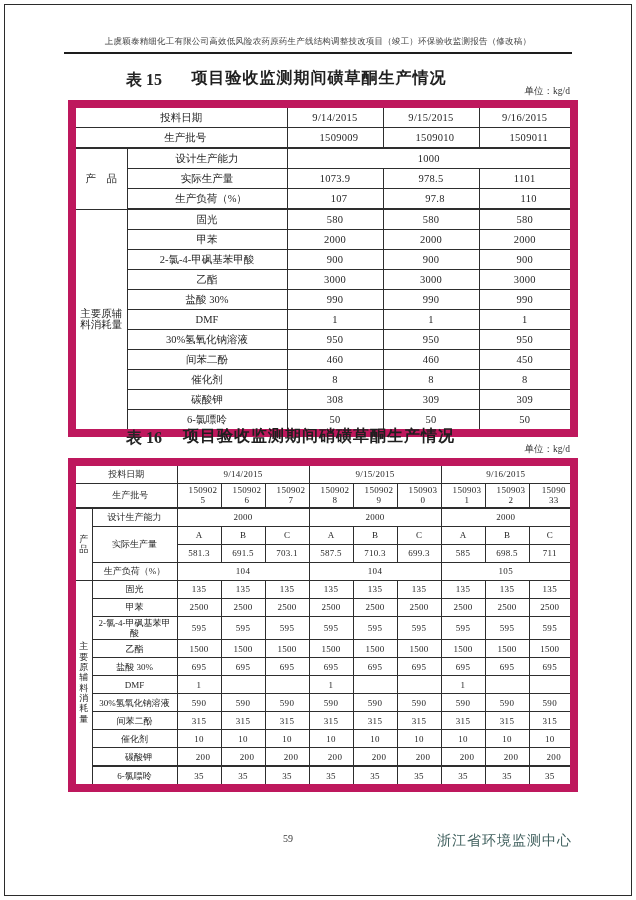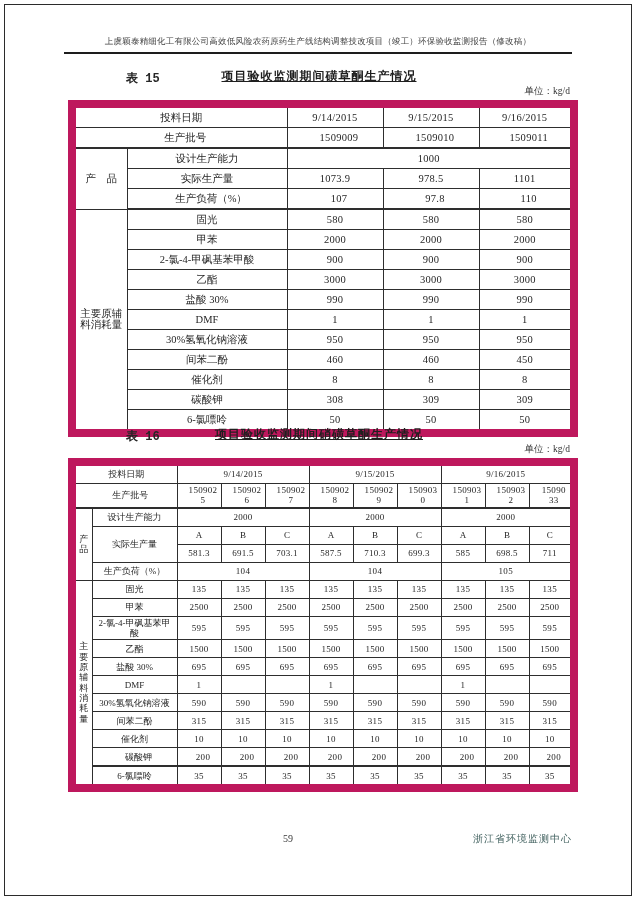--- a/index.html
+++ b/index.html
@@ -8,22 +8,22 @@
     font-family:"Liberation Serif","DejaVu Serif",serif;color:#222;
     overflow:hidden;
   }
   .page-frame{position:absolute;left:4px;top:4px;right:4px;bottom:4px;border:1px solid #2b2b2b;}
   .doc-header{
     position:absolute;top:36px;left:48px;width:540px;text-align:center;
     font-size:8.5px;color:#454545;white-space:nowrap;overflow:hidden;letter-spacing:.2px;
   }
   .header-rule{position:absolute;top:52px;left:64px;width:508px;border-top:2px solid #1d1d1d;height:0;}
 
-  .tbl-label{position:absolute;left:126px;font-weight:bold;font-size:12px;color:#262626;font-family:Liberation Mono, monospace;}
-  .tbl-title{position:absolute;left:68px;width:502px;text-align:center;font-weight:bold;font-size:12px;color:#1f1f1f;letter-spacing:1px;text-decoration:underline;}
+  .tbl-label{position:absolute;left:126px;font-weight:bold;font-size:16px;color:#262626;}
+  .tbl-title{position:absolute;left:68px;width:502px;text-align:center;font-weight:bold;font-size:16px;color:#1f1f1f;letter-spacing:1px;}
   .tbl-unit{position:absolute;left:68px;width:502px;text-align:right;font-size:9.5px;color:#333;font-family:Liberation Serif, serif;}
 
   table.doc-table{
     position:absolute;left:68px;width:502px;border-collapse:collapse;table-layout:fixed;
     border:8px solid #be185d;
   }
   .doc-table td{
     border:1px solid #2e2e2e;text-align:center;vertical-align:middle;
     padding:1px 2px;color:#262626;word-break:break-all;
   }
@@ -31,21 +31,21 @@
   #table15 td{font-size:10.5px;height:17px;line-height:1.1;}
   #table16{top:458px;}
   #table16 td{font-size:9px;height:15px;line-height:1.15;}
 
   .b-thick td{border-bottom-width:2px;padding-left:10px;}
   td.group{width:55px;line-height:1.5;}
   td.vgroup{padding:0 1px;line-height:1.55;font-size:9.5px;}
   .num{letter-spacing:.3px;}
 
   .footer-page{position:absolute;top:833px;left:0;width:576px;text-align:center;font-size:10px;color:#3a3a3a;}
-  .footer-org{position:absolute;top:832px;right:64px;font-size:10px;color:#40605e;letter-spacing:1px;}
+  .footer-org{position:absolute;top:832px;right:64px;font-size:14px;color:#40605e;letter-spacing:1px;}
 </style>
 </head>
 <body>
 
 <div class="page-frame"></div>
 
 <div class="doc-header">上虞颖泰精细化工有限公司高效低风险农药原药生产线结构调整技改项目（竣工）环保验收监测报告（修改稿）</div>
 <div class="header-rule"></div>
 
 <div class="tbl-label" style="top:70px">表 15</div>

